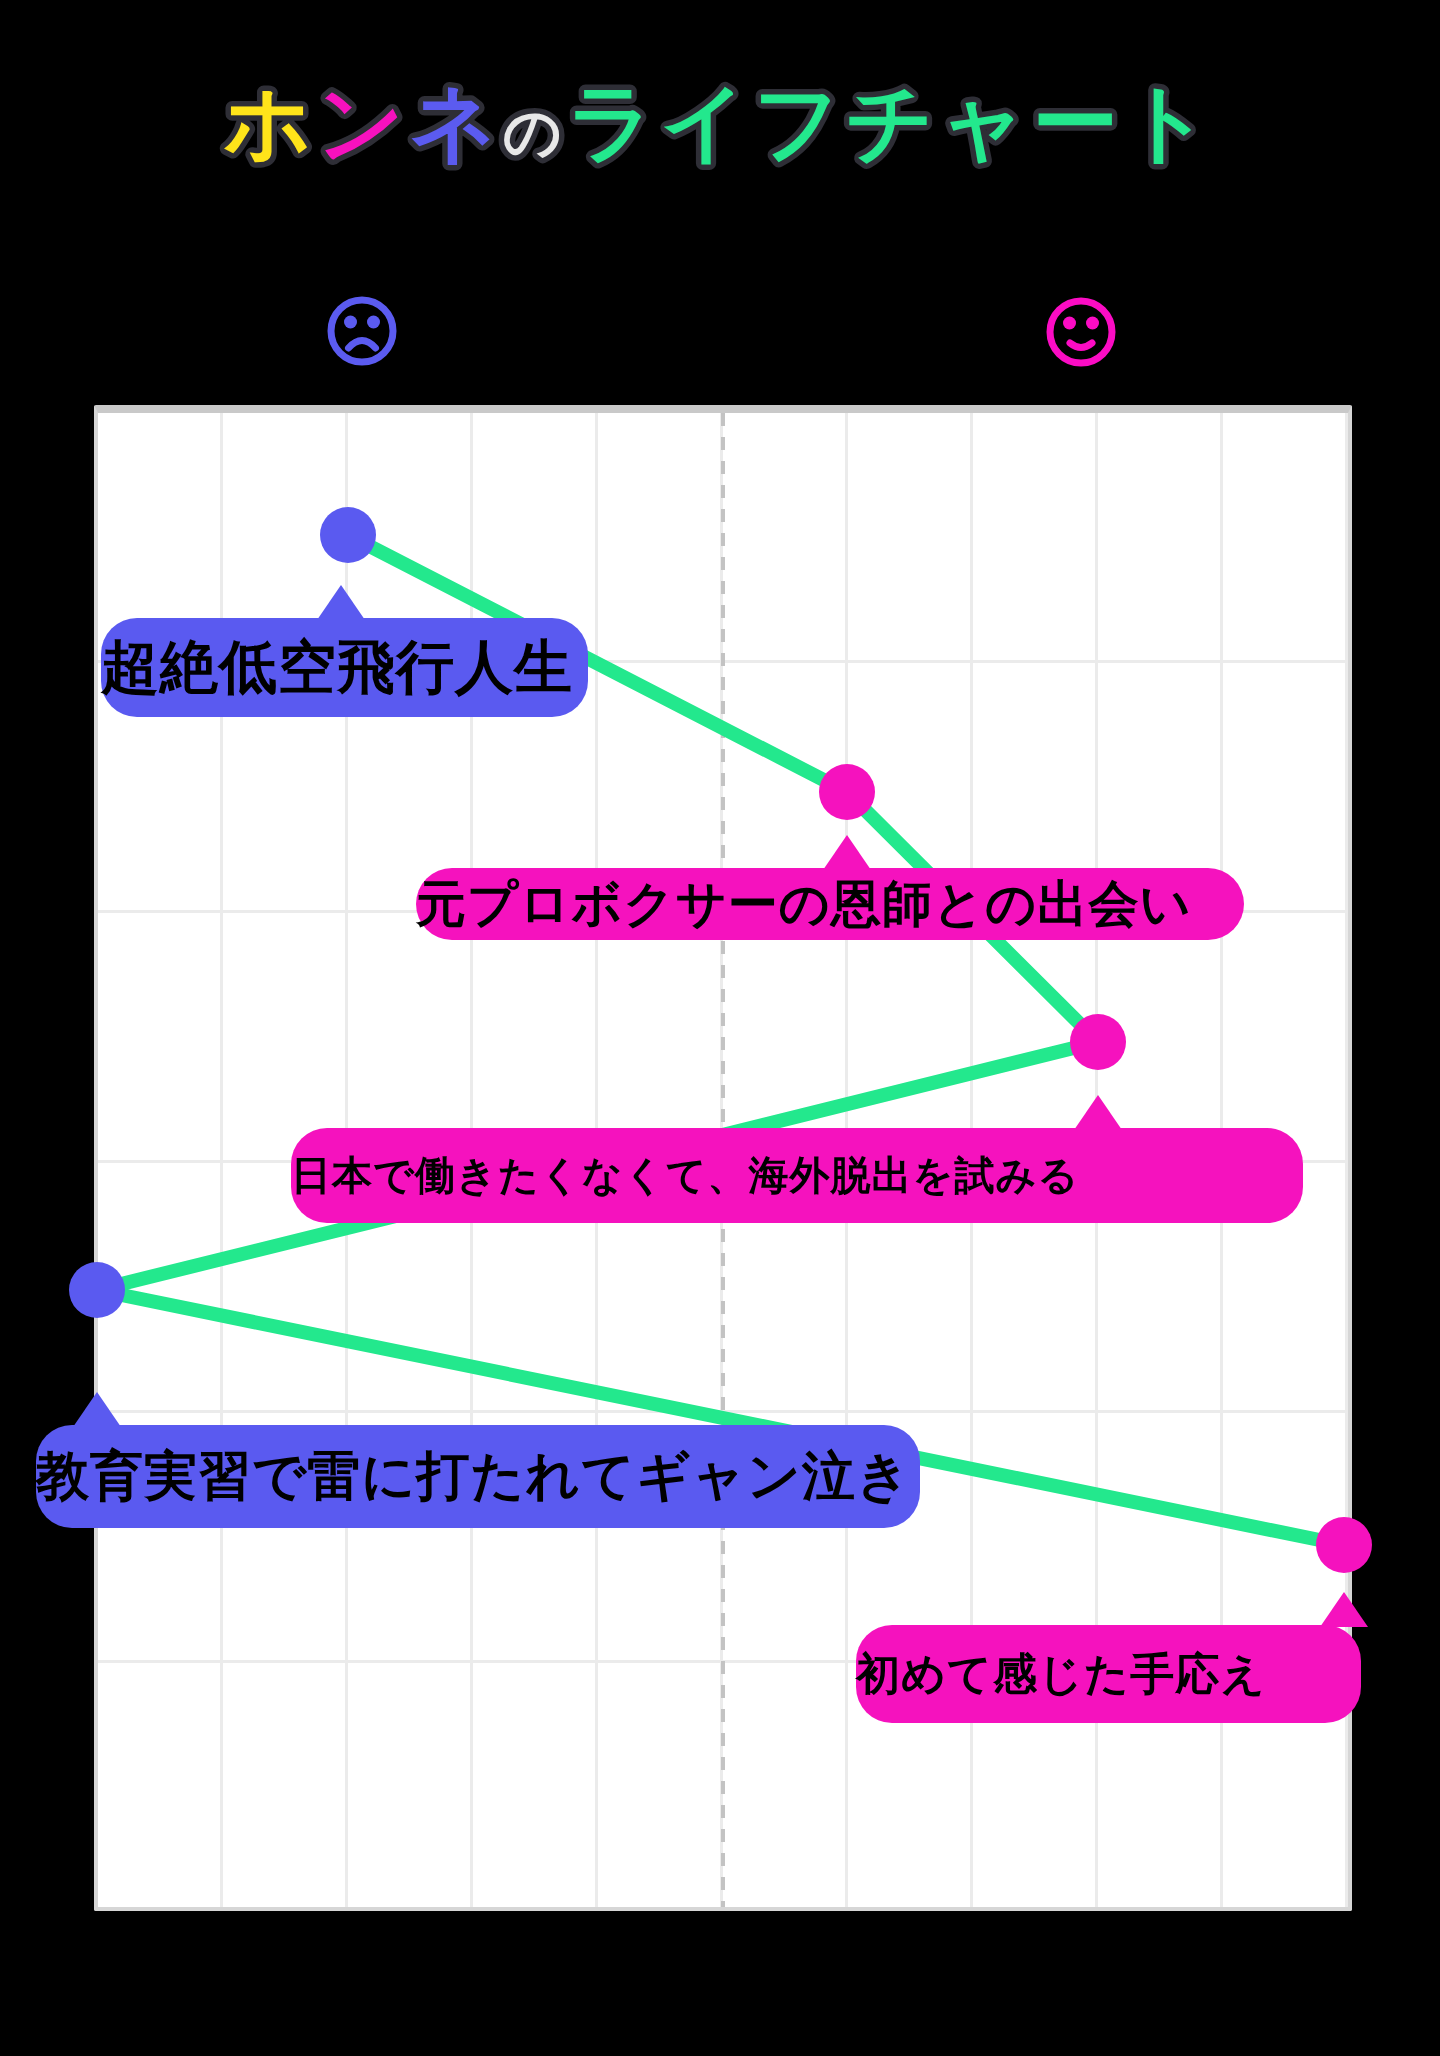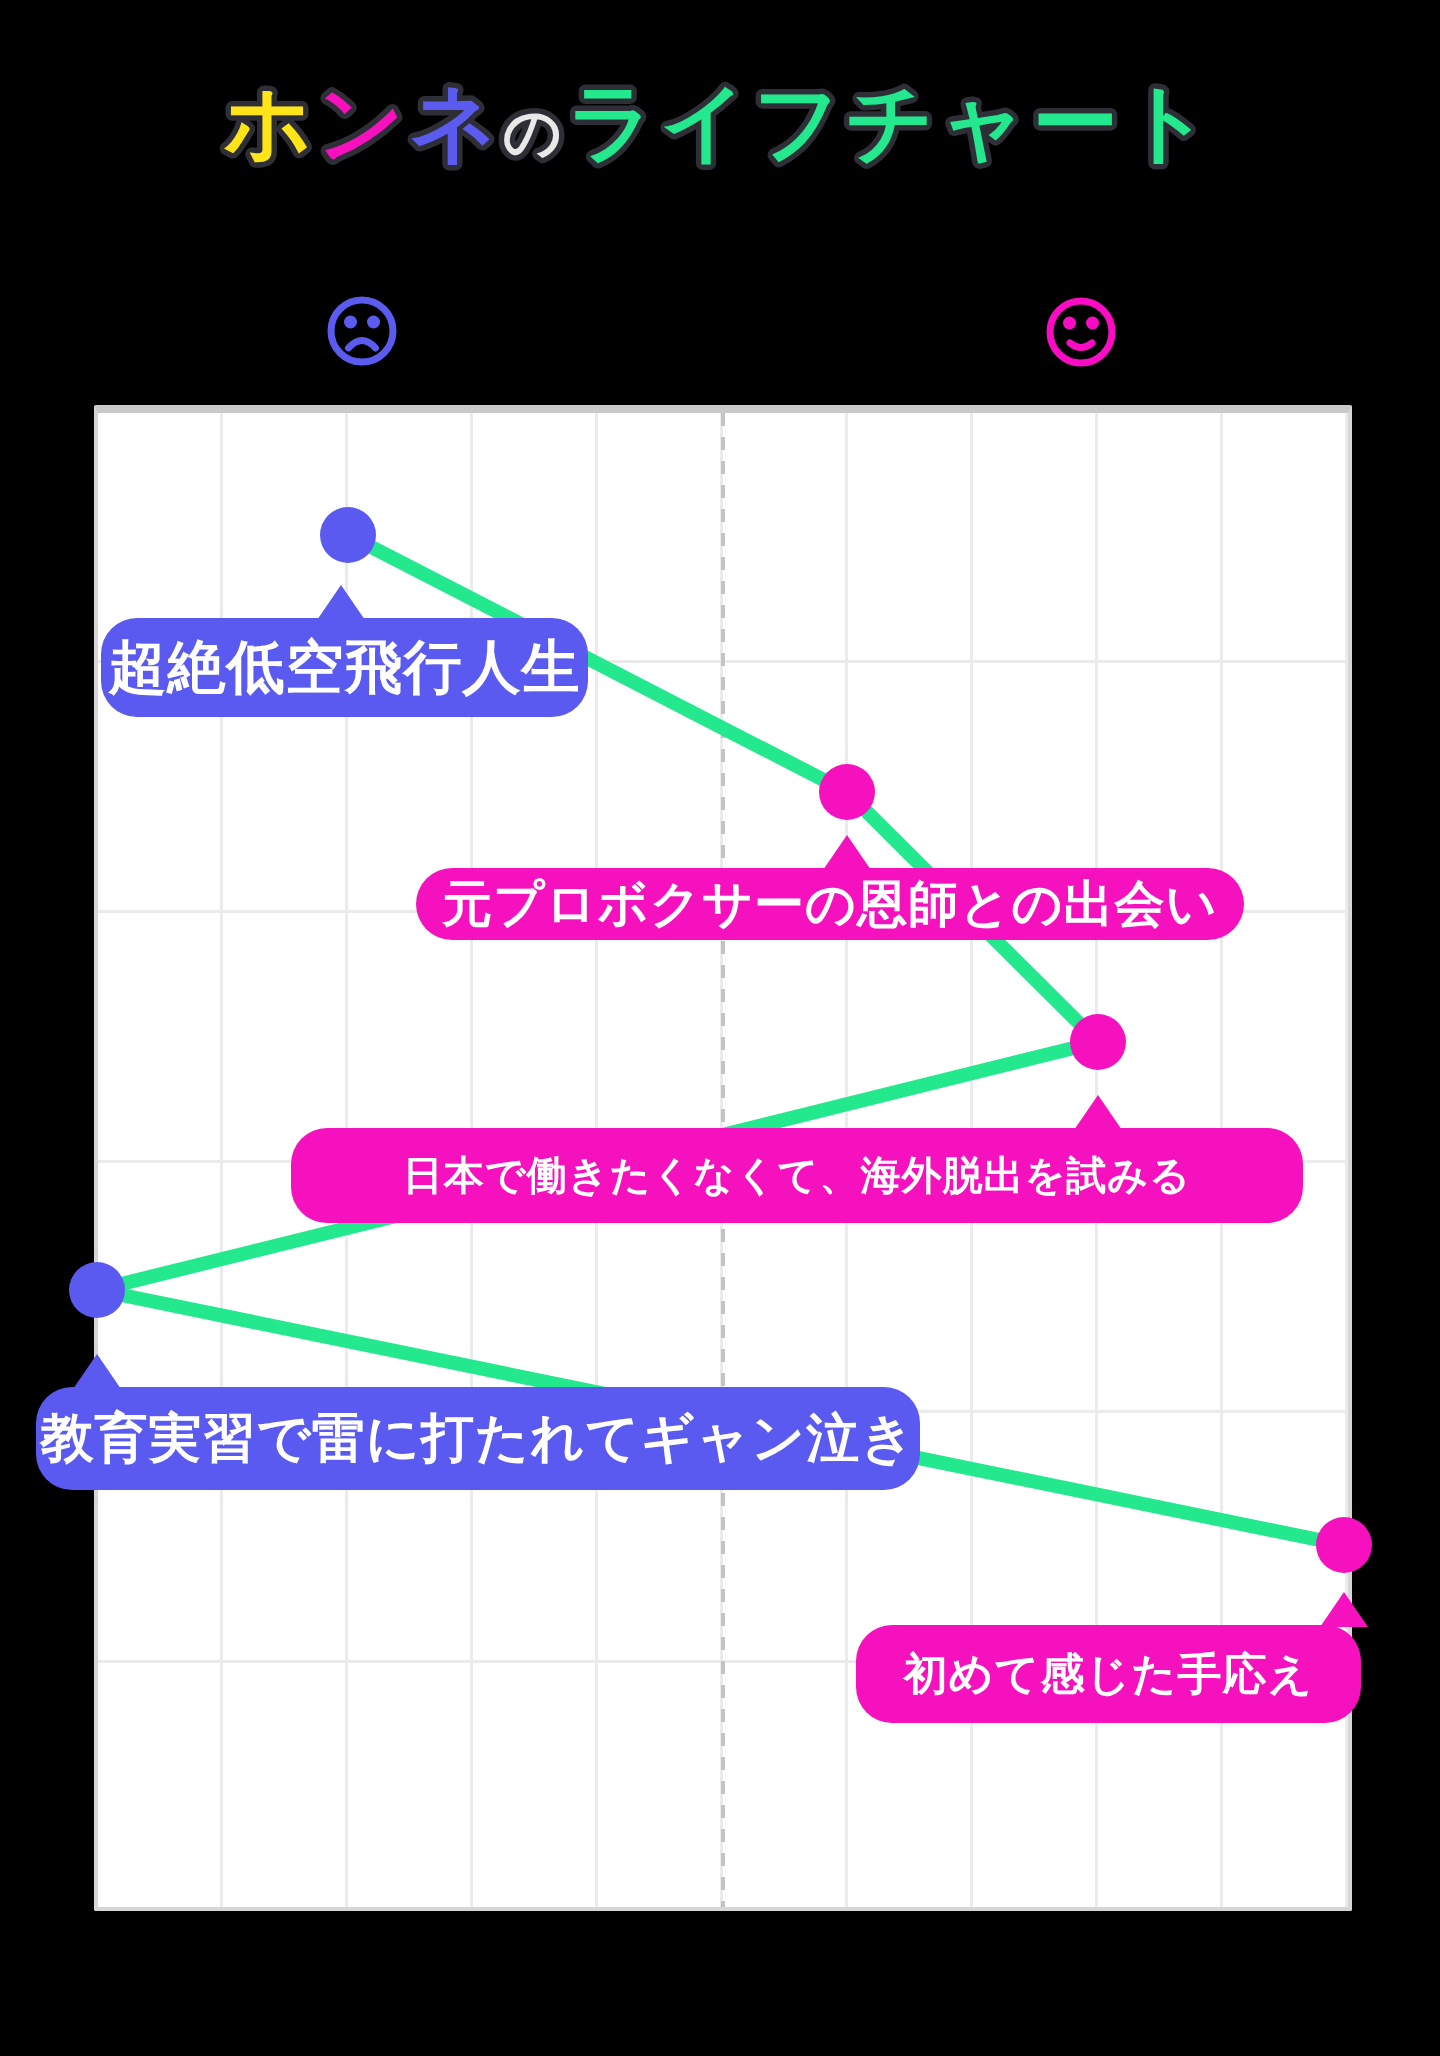--- a/index.html
+++ b/index.html
@@ -28,22 +28,22 @@
       repeating-linear-gradient(to right, transparent 0 122px, #ebebeb 122px 125px),
       repeating-linear-gradient(to bottom, transparent 0 247px, #ebebeb 247px 250px);
   }
   .neutral-line{
     position:absolute;left:623px;top:0;width:4px;height:1494px;
     background:repeating-linear-gradient(to bottom,#c3c3c3 0 13px,transparent 13px 24px);
   }
   .line-svg{position:absolute;left:0;top:0;width:1250px;height:1494px;overflow:visible;}
 
   .bubble{
-    position:absolute;display:flex;align-items:center;justify-content:center;
-    border-radius:36px;color:#ffffff;font-weight:bold;white-space:nowrap;
+    position:absolute;display:flex;align-items:center;justify-content:flex-start;
+    border-radius:36px;color:#000000;font-weight:bold;white-space:nowrap;
     letter-spacing:1px;
   }
   .bubble.neg{background:#5a5af0;}
   .bubble.pos{background:#f512be;}
   .tail{
     position:absolute;top:-33px;width:0;height:0;
     border-left:24px solid transparent;border-right:24px solid transparent;
     border-bottom:35px solid #000;
   }
   .neg .tail{border-bottom-color:#5a5af0;}
@@ -94,21 +94,21 @@
     <div class="bubble pos" style="left:318px;top:455px;width:828px;height:72px;font-size:50px;">
       <span class="tail" style="left:407px;"></span>
       <span>元プロボクサーの恩師との出会い</span>
     </div>
 
     <div class="bubble pos" style="left:193px;top:715px;width:1012px;height:95px;font-size:40px;">
       <span class="tail" style="left:783px;"></span>
       <span>日本で働きたくなくて、海外脱出を試みる</span>
     </div>
 
-    <div class="bubble neg" style="left:-62px;top:974px;width:884px;height:103px;font-size:53px;">
+    <div class="bubble neg" style="left:-62px;top:1012px;width:884px;height:103px;font-size:53px;">
       <span class="tail" style="left:37px;"></span>
       <span>教育実習で雷に打たれてギャン泣き</span>
     </div>
 
     <div class="bubble pos" style="left:758px;top:1212px;width:505px;height:98px;font-size:44px;">
       <span class="tail" style="left:464px;"></span>
       <span>初めて感じた手応え</span>
     </div>
   </div>
 

